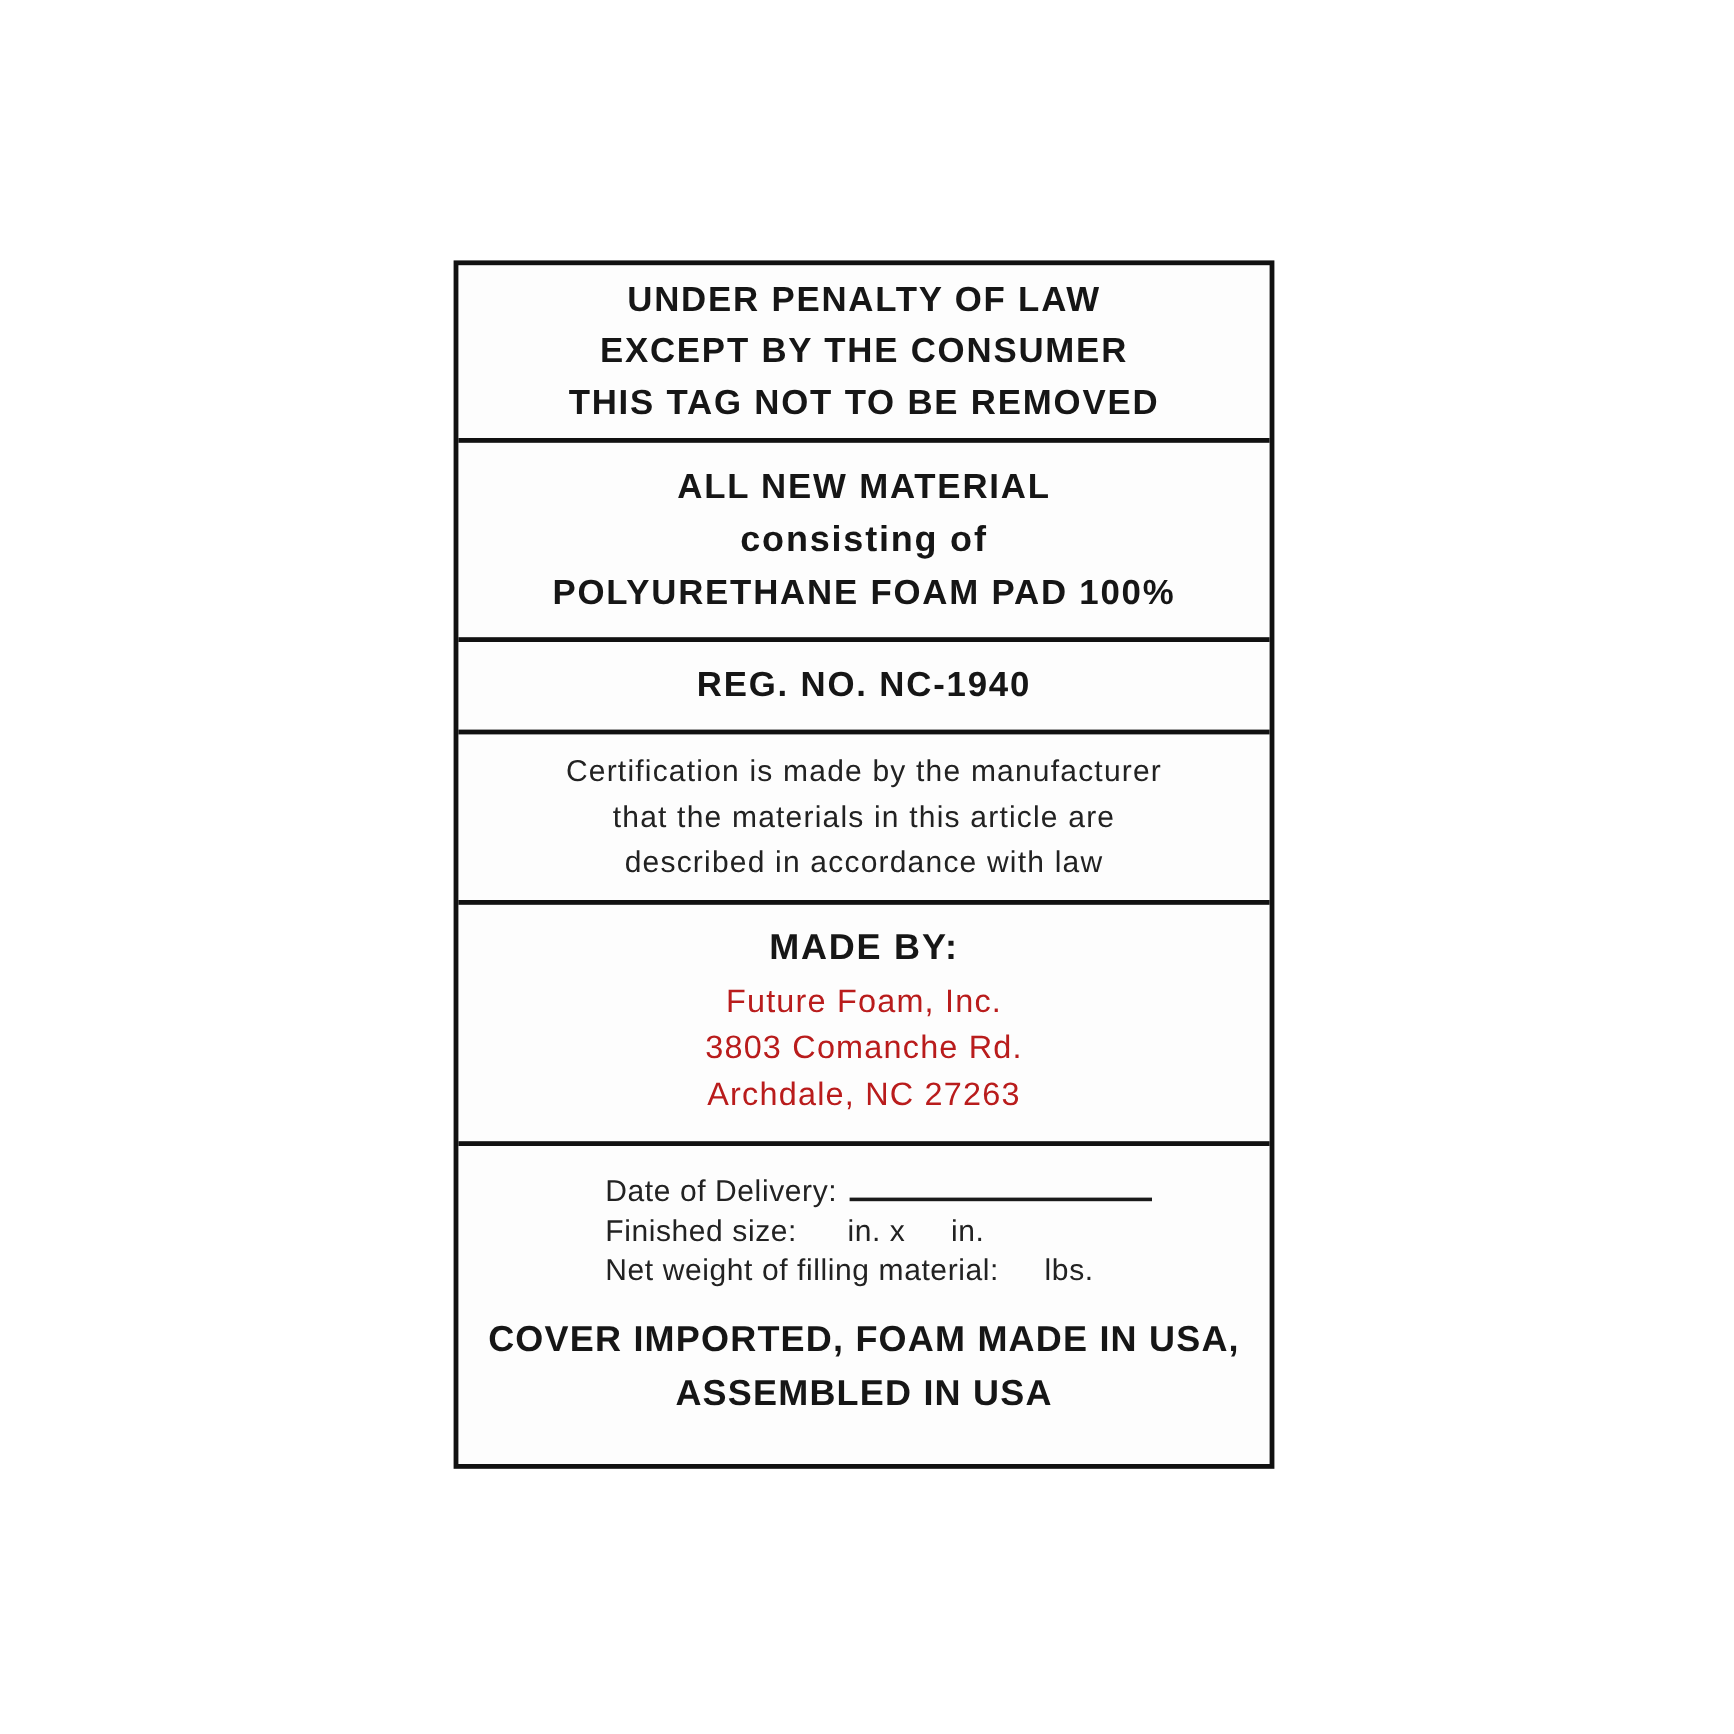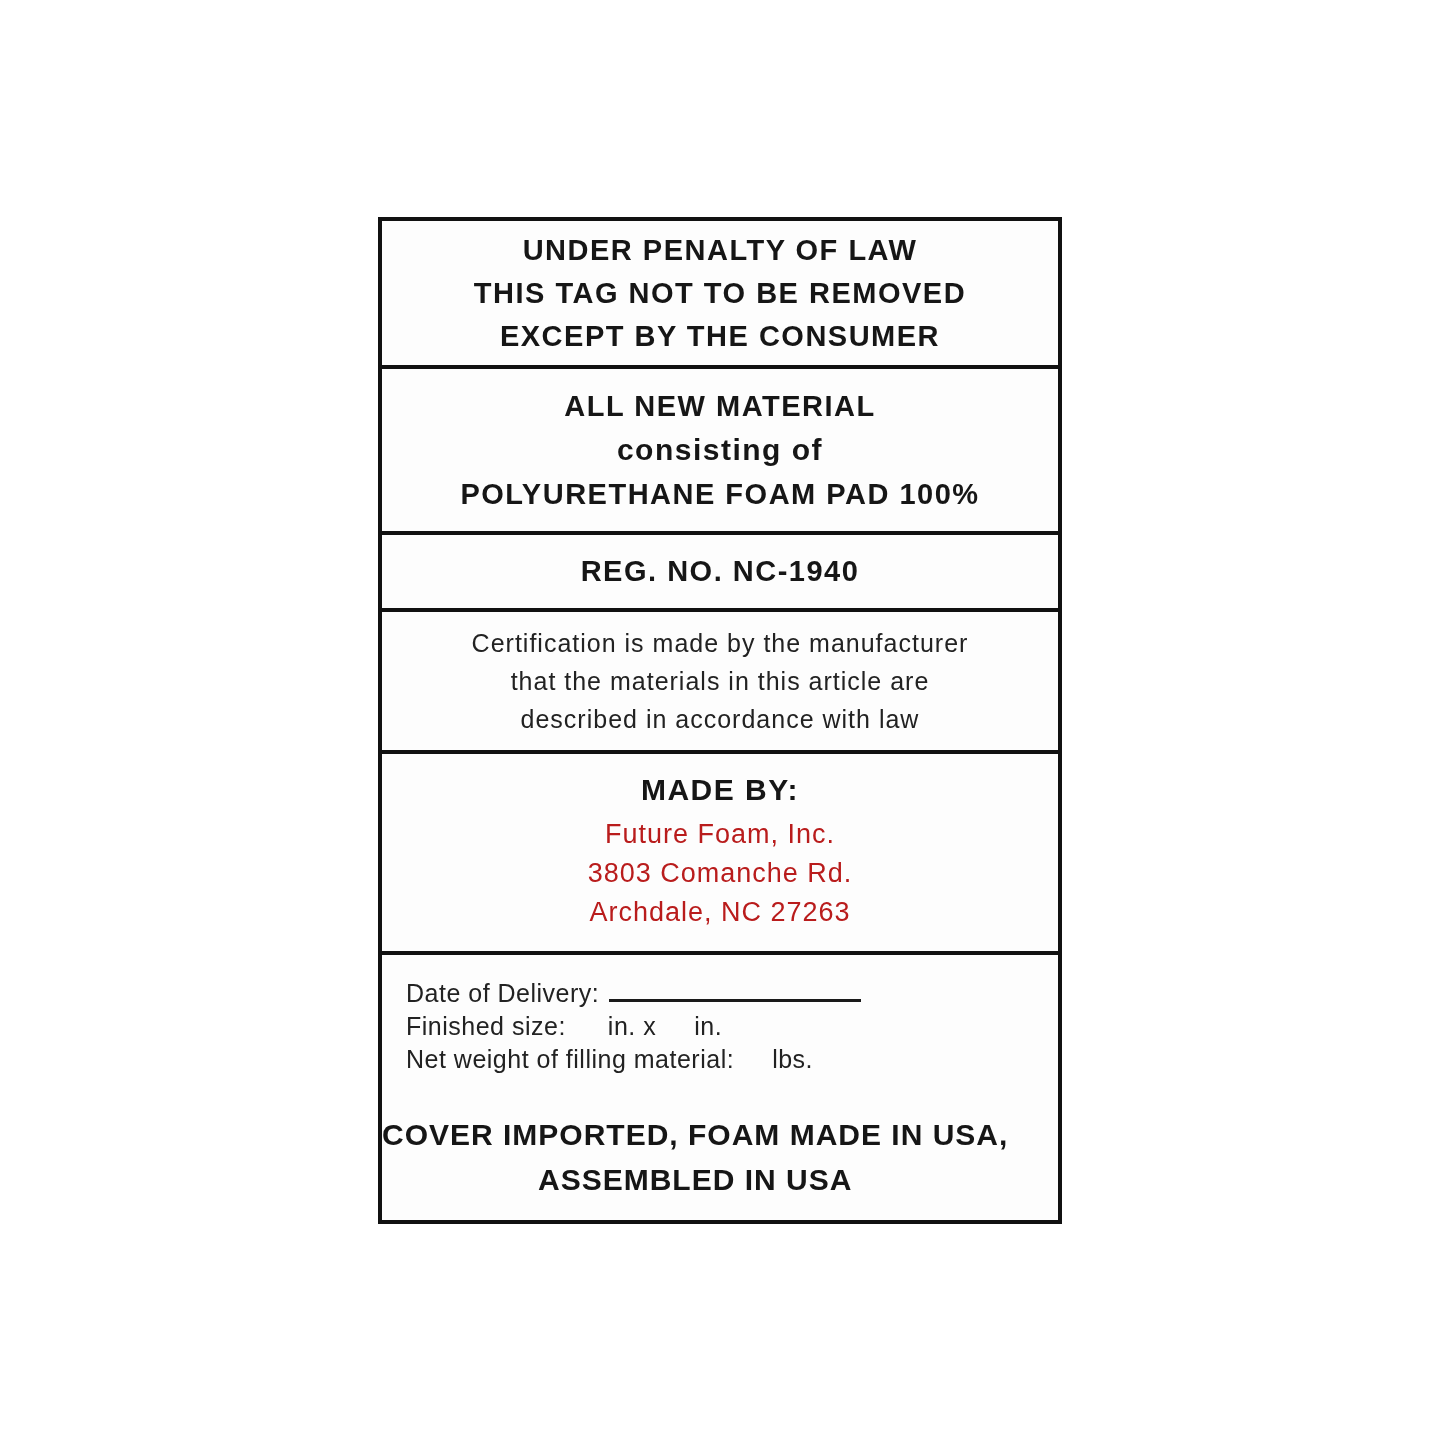--- a/index.html
+++ b/index.html
@@ -39,21 +39,21 @@
   .sec:last-child { border-bottom: none; }
 
   .sec-penalty  { height: 148px; }
   .sec-material { height: 166px; }
   .sec-regno    { height: 77px;  }
   .sec-cert     { height: 142px; }
   .sec-madeby   { height: 201px; }
   .sec-details  {
     flex: 1;
     justify-content: flex-start;
-    align-items: flex-start;
+    align-items: center;
     text-align: left;
   }
 
   .bold-caps {
     font-weight: bold;
     font-size: 29px;
     line-height: 43px;
     letter-spacing: 1.5px;
     color: #161616;
   }
@@ -105,41 +105,41 @@
     border-bottom: 3px solid #1a1a1a;
     margin-left: 10px;
     vertical-align: baseline;
     height: 20px;
   }
   .gap-lg { display: inline-block; width: 42px; }
   .gap-md { display: inline-block; width: 38px; }
 
   .origin-block {
     margin-top: auto;
-    padding-bottom: 18px;
+    padding-bottom: 36px;
     text-align: center;
   }
   .origin-line {
     font-weight: bold;
     font-size: 30px;
     line-height: 45px;
     letter-spacing: 1px;
     color: #161616;
   }
 </style>
 </head>
 <body>
 
 <div class="page">
   <div class="law-label">
 
     <section class="sec sec-penalty">
       <div class="bold-caps">UNDER PENALTY OF LAW</div>
+      <div class="bold-caps">EXCEPT BY THE CONSUMER</div>
       <div class="bold-caps">THIS TAG NOT TO BE REMOVED</div>
-      <div class="bold-caps">EXCEPT BY THE CONSUMER</div>
     </section>
 
     <section class="sec sec-material">
       <div class="bold-caps">ALL NEW MATERIAL</div>
       <div class="mid-bold">consisting of</div>
       <div class="bold-caps">POLYURETHANE FOAM PAD 100%</div>
     </section>
 
     <section class="sec sec-regno">
       <div class="bold-caps">REG. NO. NC-1940</div>

